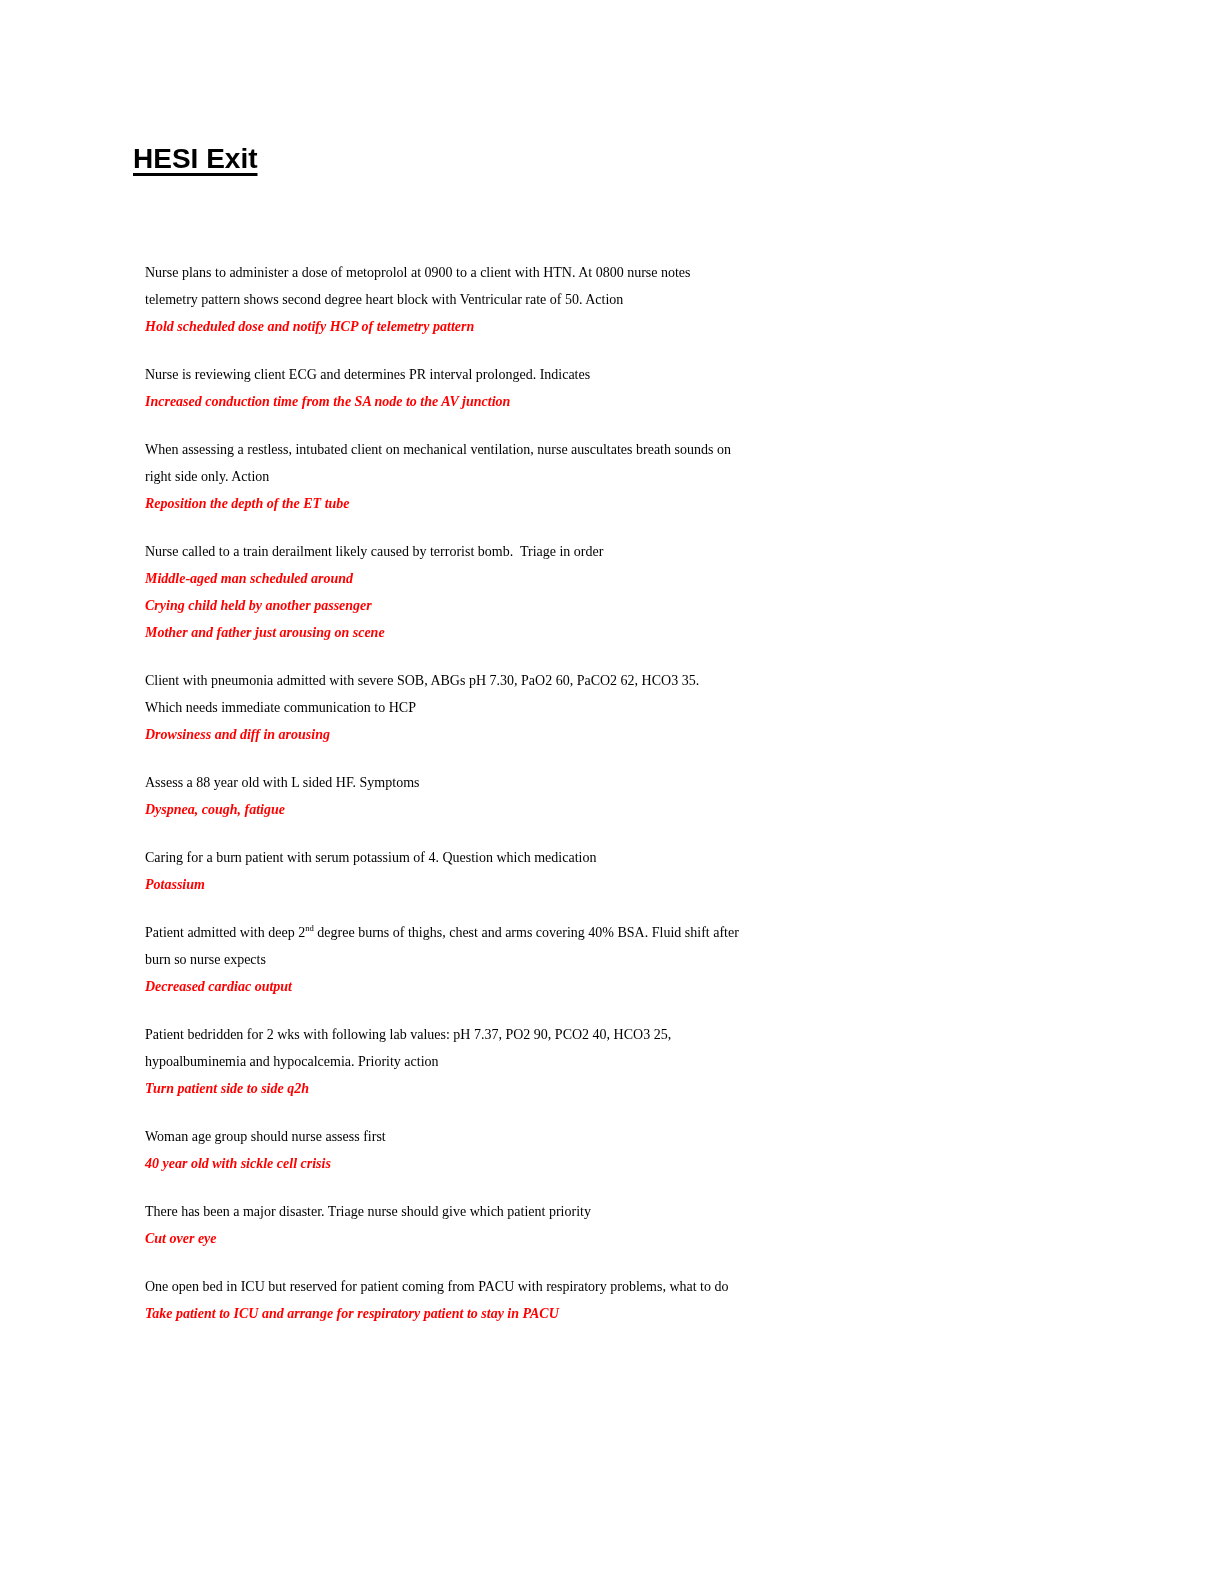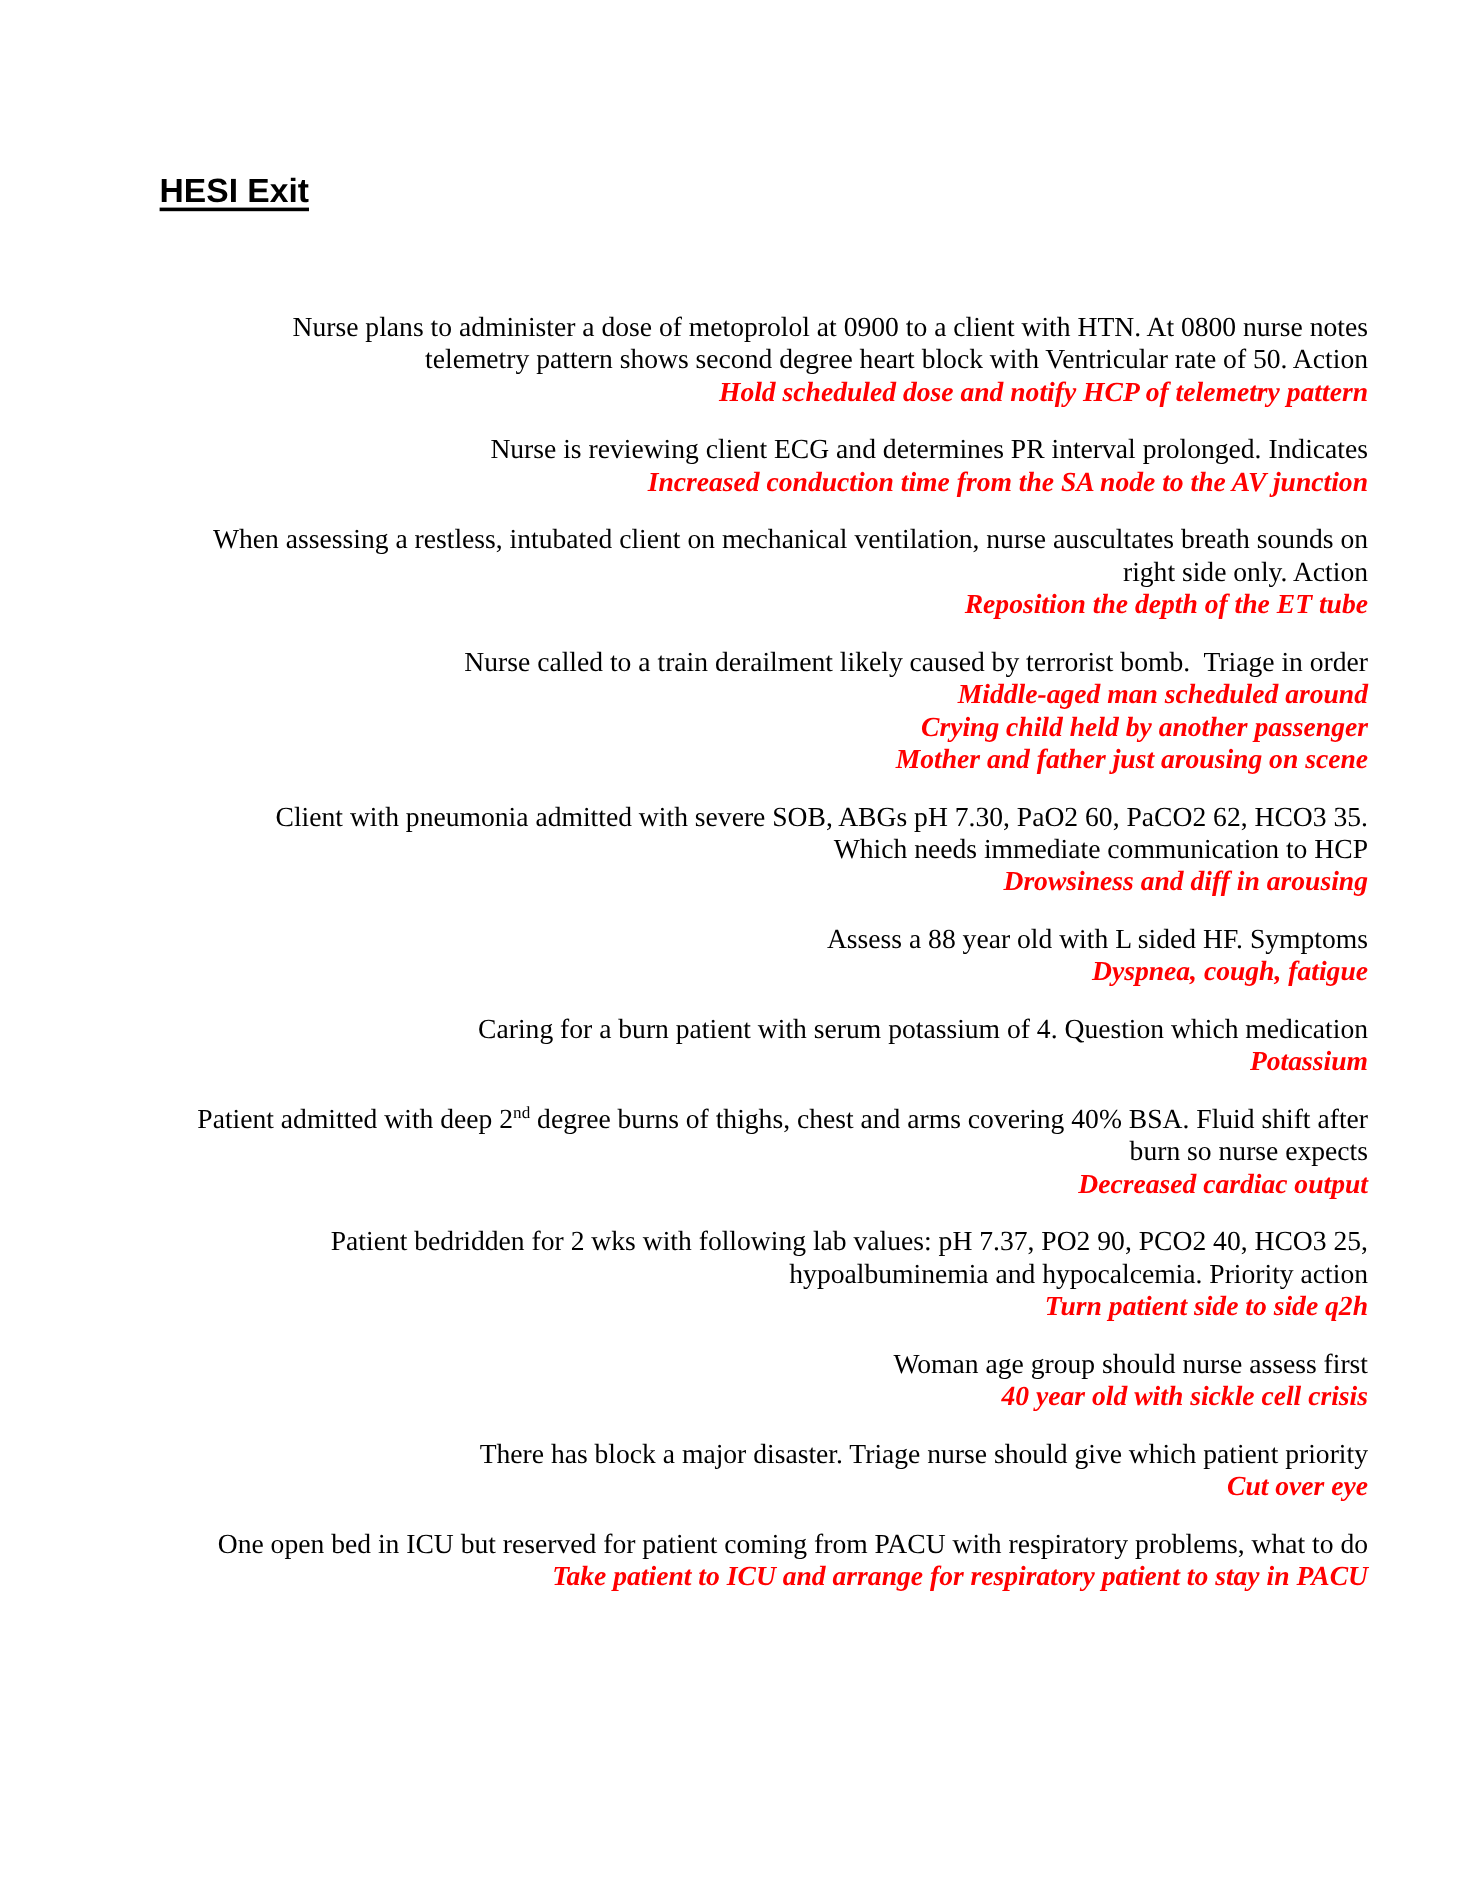--- a/index.html
+++ b/index.html
@@ -7,21 +7,20 @@
     width: 1224px;
     height: 1584px;
     background: var(--bg, #ffffff);
     position: relative;
     font-family: "Liberation Serif", "DejaVu Serif", serif;
     overflow: hidden;
   }
   .page {
     position: absolute;
     inset: 0;
-    text-align: right;
   }
   .titles {
     position: absolute;
     left: 133px;
     top: 135px;
   }
   .doc-title {
     font-family: "Liberation Sans", "DejaVu Sans", sans-serif;
     font-weight: 700;
     font-size: 28px;
@@ -35,21 +34,21 @@
   .content {
     position: absolute;
     left: 145px;
     top: 259px;
     width: 995px;
   }
   .qa-block {
     margin: 0 0 21px 0;
   }
   .question-line, .answer-line {
-    font-size: 23px;
+    font-size: 14px;
     line-height: 27px;
     white-space: pre-wrap;
     font-family: Liberation Serif, serif;
   }
   .question-line {
     color: var(--q, #000000);
   }
   .answer-line {
     color: var(--a, #ff0000);
     font-weight: 700;
@@ -110,21 +109,21 @@
       <div class="qa-block">
         <div class="question-line">Patient bedridden for 2 wks with following lab values: pH 7.37, PO2 90, PCO2 40, HCO3 25,</div>
         <div class="question-line">hypoalbuminemia and hypocalcemia. Priority action</div>
         <div class="answer-line">Turn patient side to side q2h</div>
       </div>
       <div class="qa-block">
         <div class="question-line">Woman age group should nurse assess first</div>
         <div class="answer-line">40 year old with sickle cell crisis</div>
       </div>
       <div class="qa-block">
-        <div class="question-line">There has block a major disaster. Triage nurse should give which patient priority</div>
+        <div class="question-line">There has been a major disaster. Triage nurse should give which patient priority</div>
         <div class="answer-line">Cut over eye</div>
       </div>
       <div class="qa-block">
         <div class="question-line">One open bed in ICU but reserved for patient coming from PACU with respiratory problems, what to do</div>
         <div class="answer-line">Take patient to ICU and arrange for respiratory patient to stay in PACU</div>
       </div>
     </div>
 </div>
 
 </body></html>

